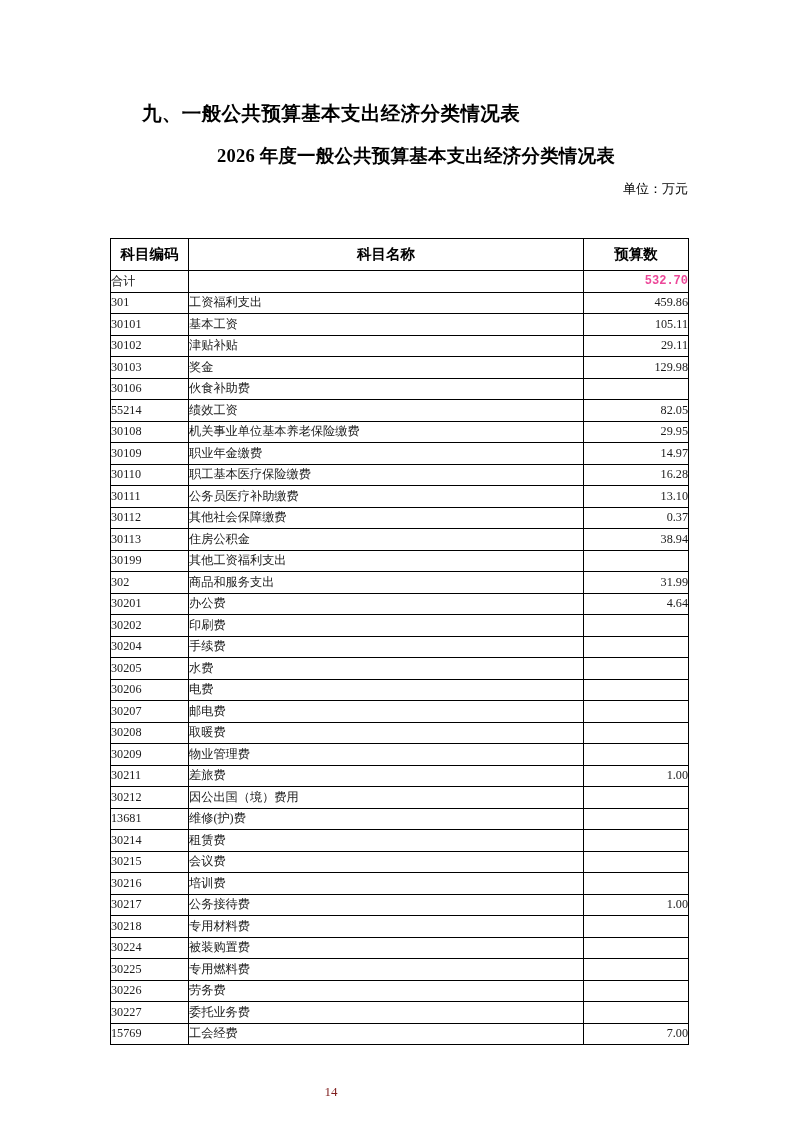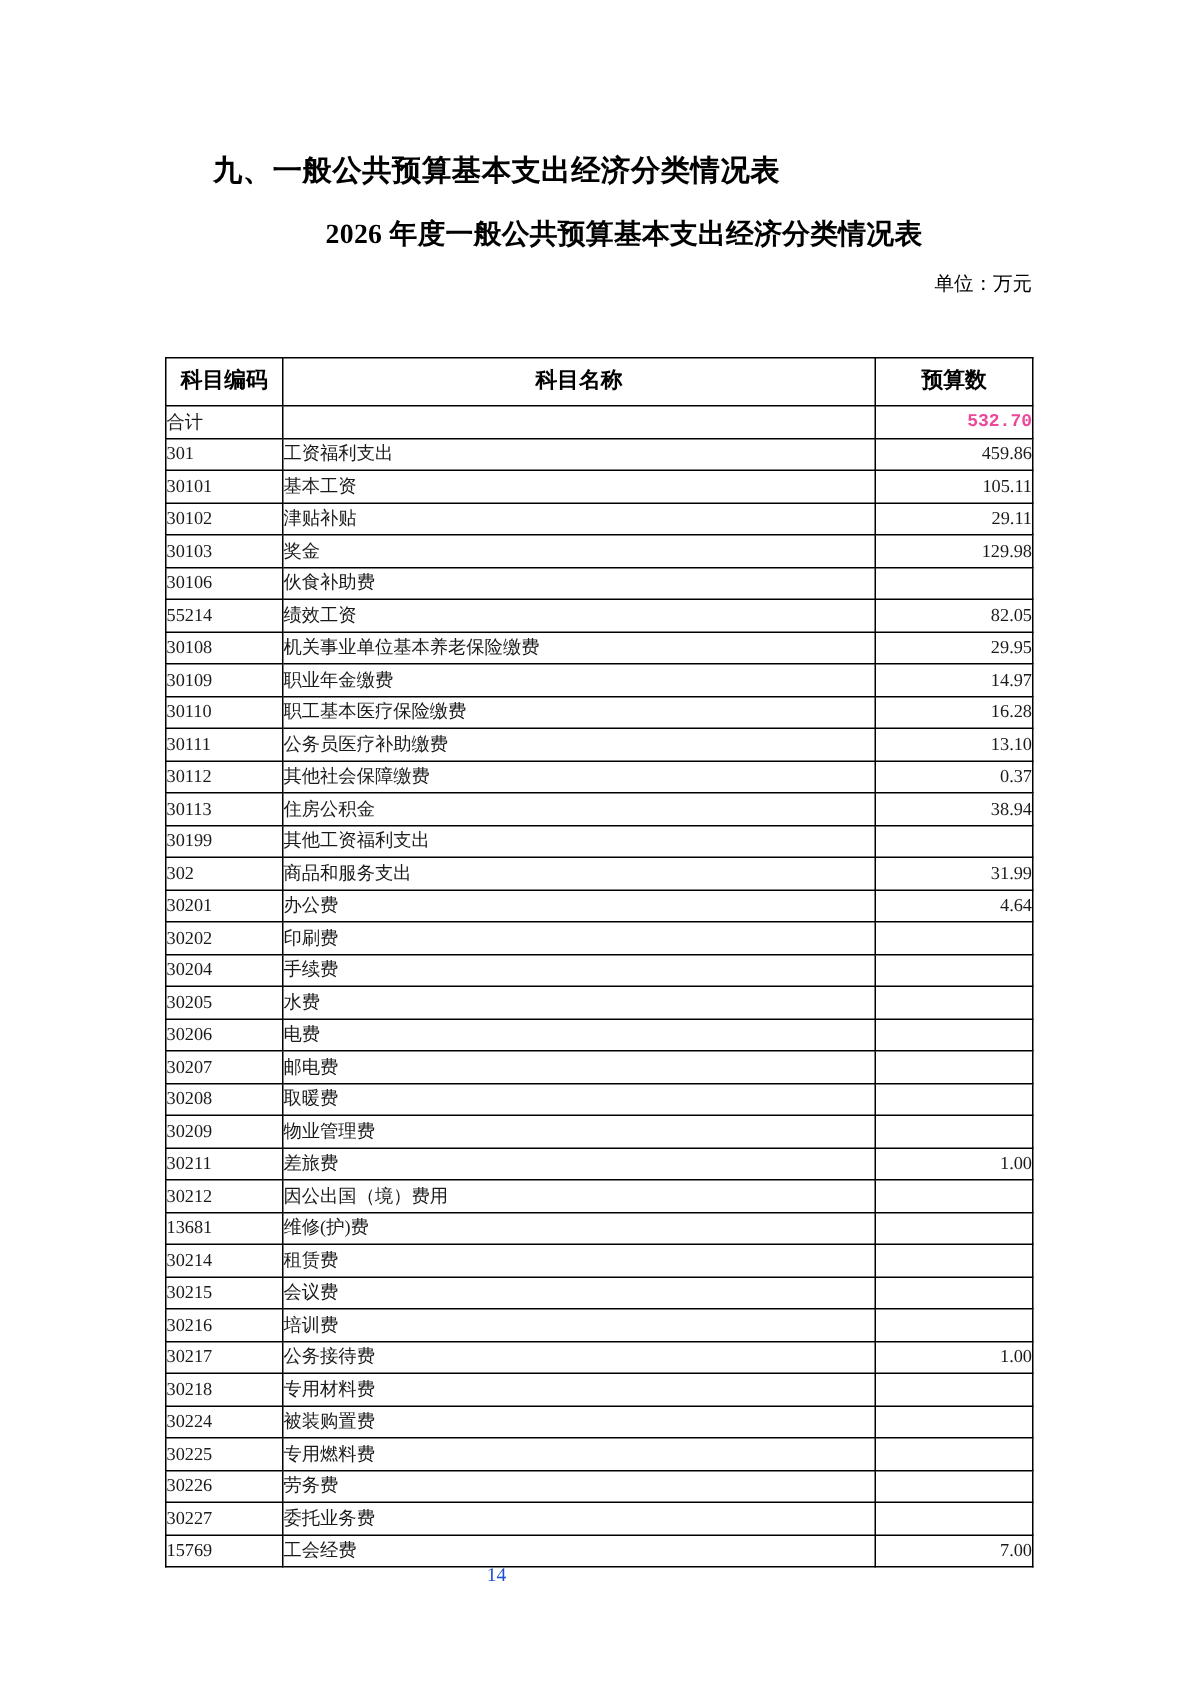--- a/index.html
+++ b/index.html
@@ -119,26 +119,26 @@
     font-size: 12px;
     font-weight: bold;
     color: #ec4899;
     font-family: Liberation Mono, monospace;
   }
 
   
   .page-number {
     position: absolute;
     left: 0;
-    top: 1042px;
+    top: 1084px;
     width: 662px;
     text-align: center;
     font-size: 13px;
     font-family: "Liberation Serif", "DejaVu Serif", serif;
-    color: #1d4ed8;
+    color: #7f1d1d;
   }
 </style>
 </head>
 <body>
 
 <div class="page">
 
   <div class="section-heading">九、一般公共预算基本支出经济分类情况表</div>
 
   <div class="table-title">2026 年度一般公共预算基本支出经济分类情况表</div>

